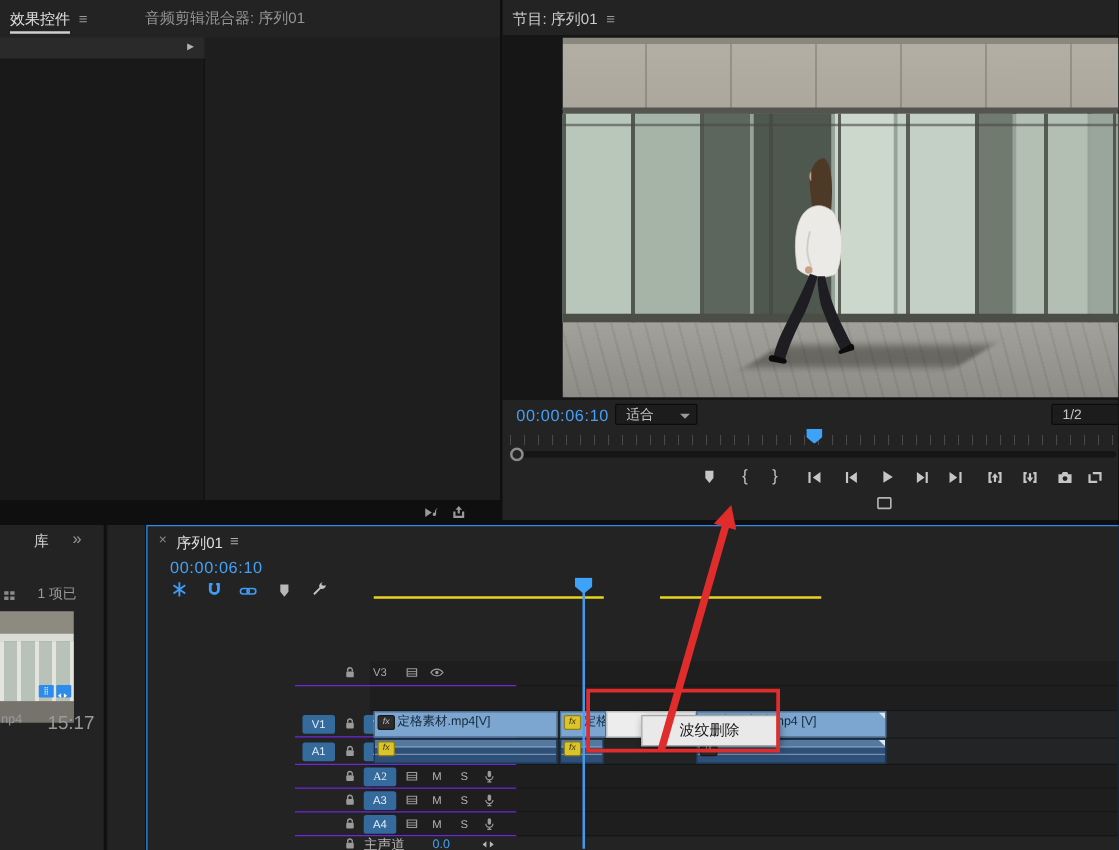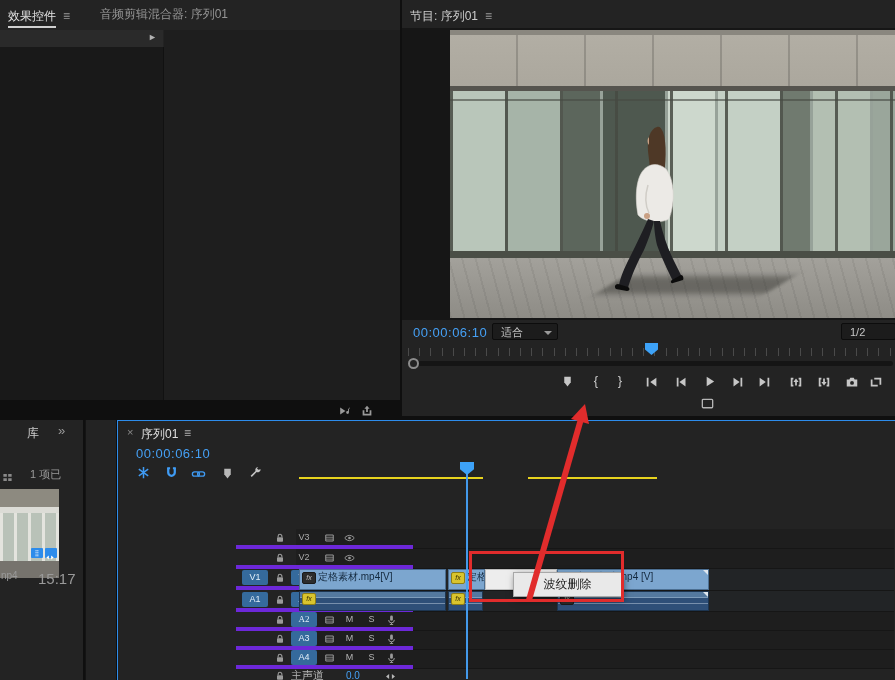--- a/index.html
+++ b/index.html
@@ -21,21 +21,21 @@
       border-right:4px solid transparent;border-top:4px solid #9a9a9a;}
   
   .tc{color:#45a0f5;font-size:13px;letter-spacing:.5px;white-space:nowrap;}
   
   .rlabel{position:absolute;font-size:9px;color:#8e8e8e;white-space:nowrap;}
   
   .badge{width:26px;height:15px;border-radius:2px;background:#356a9c;color:#e3eef8;font-size:9px;
          text-align:center;line-height:15px;flex:none;}
   .tname{width:26px;height:15px;color:#a8a8a8;font-size:9px;text-align:center;line-height:15px;flex:none;}
   .trow{position:absolute;left:118px;width:177px;display:flex;align-items:center;box-sizing:border-box;
-        border-bottom:4px solid #6d28d9;}
+        border-bottom:1px solid #6d28d9;}
   .ms{width:13px;height:13px;font-size:9px;color:#b5b5b5;text-align:center;line-height:13px;flex:none;}
   
   .clip{position:absolute;box-sizing:border-box;overflow:hidden;white-space:nowrap;}
   .vclip{background:#7ca6cf;border:1px solid #4c6f92;color:#14293e;font-size:10px;}
   .aclip{background:#2e4f78;border:1px solid #1d3550;}
   .aclip .top{position:absolute;left:0;top:0;right:0;height:5px;background:#54799f;border-bottom:1px solid #7d9cbb;}
   .aclip .vol{position:absolute;left:0;right:0;top:60%;height:1px;background:rgba(230,240,250,.4);}
   .fxb{display:inline-block;width:12px;height:10px;border-radius:2px;font-size:7px;font-style:italic;
        text-align:center;line-height:10px;margin:2px 2px 0 2px;vertical-align:top;}
   .fxdark{background:#2c2c2c;color:#c2c2c2;border:1px solid #1a1a1a;}
@@ -160,21 +160,21 @@
           <rect x="1.5" y="3" width="13" height="10" rx="1"></rect>
           <path d="M4.5 4v8M11.5 4v8" stroke="#8fb0cf" stroke-width="1.4" stroke-dasharray="1.5 1.5" fill="none"></path>
         </symbol>
 </defs>
 </svg>
 
 <div class="panel" style="left:0;top:0;width:400px;height:296px;">
   <div class="abs" style="left:8px;top:6px;">
     <span class="tabtxt tab-active">效果控件</span><span class="menu-glyph">≡</span>
   </div>
-  <div class="abs tabtxt tab-inactive" style="left:100px;top:6px;">音频剪辑混合器: 序列01</div>
+  <div class="abs tabtxt tab-inactive" style="left:116px;top:6px;">音频剪辑混合器: 序列01</div>
 
   <div class="abs" style="left:0;top:30px;width:163px;height:17px;background:#2a2a2a;border-bottom:1px solid #171717;">
     <span class="abs" style="right:6px;top:2px;font-size:9px;color:#b3b3b3;">►</span>
   </div>
   <div class="abs" style="left:0;top:47px;width:163px;height:353px;background:#191919;border-right:1px solid #111;"></div>
   <div class="abs" style="left:164px;top:30px;width:236px;height:370px;background:#1e1e1e;"></div>
   <div class="abs" style="left:338px;top:401px;color:#9a9a9a;"><svg class="ic" width="14" height="14">
           <use href="#sy-playaudio"></use>
         </svg></div>
   <div class="abs" style="left:360px;top:401px;color:#9a9a9a;"><svg class="ic" width="14" height="14">
@@ -367,33 +367,20 @@
             <use href="#sy-lock"></use>
           </svg></span>
     <span class="tname" style="margin-left:5px;">V3</span>
     <span style="margin-left:6px;color:#9a9a9a;"><svg class="ic" width="13" height="12">
             <use href="#sy-sync"></use>
           </svg></span>
     <span style="margin-left:7px;color:#9a9a9a;"><svg class="ic" width="13" height="12">
             <use href="#sy-eye"></use>
           </svg></span>
   </div>
-  <div class="trow" style="top:128px;height:20px;">
-    <span style="width:38px;"></span>
-    <span style="color:#9a9a9a;"><svg class="ic" width="12" height="12">
-            <use href="#sy-lock"></use>
-          </svg></span>
-    <span class="tname" style="margin-left:5px;">V2</span>
-    <span style="margin-left:6px;color:#9a9a9a;"><svg class="ic" width="13" height="12">
-            <use href="#sy-sync"></use>
-          </svg></span>
-    <span style="margin-left:7px;color:#9a9a9a;"><svg class="ic" width="13" height="12">
-            <use href="#sy-eye"></use>
-          </svg></span>
-  </div>
   <div class="trow" style="top:148px;height:21px;">
     <span class="badge" style="margin-left:6px;">V1</span>
     <span style="margin-left:6px;color:#9a9a9a;"><svg class="ic" width="12" height="12">
             <use href="#sy-lock"></use>
           </svg></span>
     <span class="badge" style="margin-left:5px;">V1</span>
     <span style="margin-left:6px;color:#9a9a9a;"><svg class="ic" width="13" height="12">
             <use href="#sy-sync"></use>
           </svg></span>
     <span style="margin-left:7px;color:#9a9a9a;"><svg class="ic" width="13" height="12">

